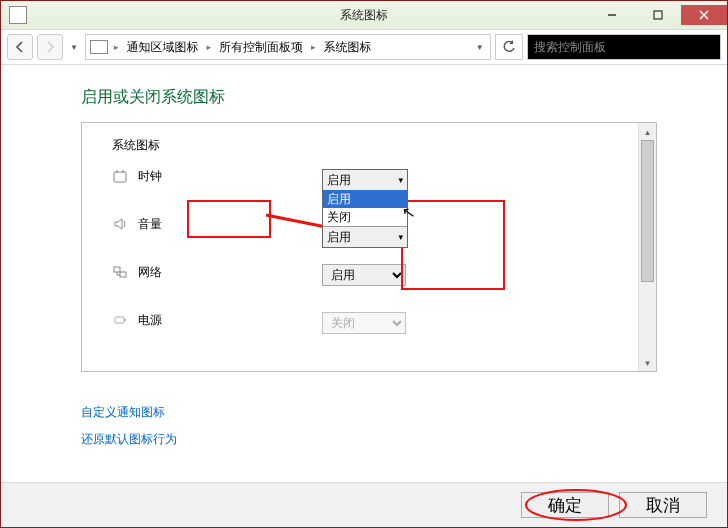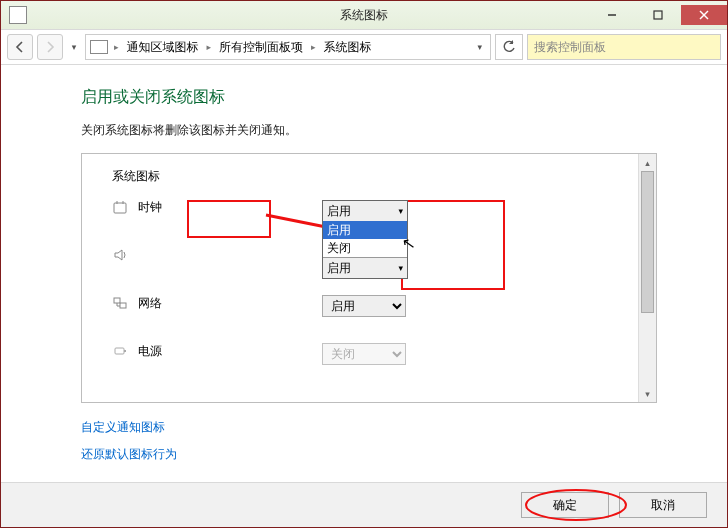--- a/index.html
+++ b/index.html
@@ -15,21 +15,21 @@
   .nav-btn{width:24px;height:24px;border:1px solid #ccc;border-radius:3px;display:flex;align-items:center;justify-content:center;color:#888;background:#f7f7f7}
   .nav-btn.fwd{color:#ccc}
   .nav-drop{width:14px;height:24px;display:flex;align-items:center;justify-content:center;color:#555;font-size:9px}
   .addr{flex:1;height:24px;border:1px solid #ccc;display:flex;align-items:center;padding:0 4px;gap:4px;background:#fff}
   .addr .ico{width:16px;height:12px;border:1px solid #888;background:#fff}
   .addr .sep{color:#777;font-size:9px;padding:0 2px}
   .addr .crumb{padding:0 2px}
   .addr .spacer{flex:1}
   .addr .dd{color:#555;font-size:9px;padding:0 4px}
   .refresh{width:26px;height:24px;border:1px solid #ccc;display:flex;align-items:center;justify-content:center;background:#fff}
-  .search{width:180px;height:24px;border:1px solid #ccc;display:flex;align-items:center;padding:0 6px;color:#888;background:#fef9c3}
+  .search{width:180px;height:24px;border:1px solid #ccc;display:flex;align-items:center;padding:0 6px;color:#888;background:#000000}
   .content{position:absolute;left:0;right:0;top:64px;bottom:44px;padding:22px 70px 0 80px}
   .heading{color:#0b6b37;font-size:16px;margin-bottom:14px}
   .subtext{color:#222;font-size:12px;margin-bottom:14px}
   .listbox{border:1px solid #bdbdbd;height:248px;position:relative;background:#fff}
   .list-inner{position:absolute;left:0;right:17px;top:0;bottom:0;overflow:hidden}
   .scroll{position:absolute;right:0;top:0;bottom:0;width:17px;background:#f0f0f0;border-left:1px solid #ddd}
   .scroll .arrow{height:17px;display:flex;align-items:center;justify-content:center;color:#666;font-size:9px}
   .scroll .track{position:absolute;top:17px;bottom:17px;left:0;right:0}
   .scroll .thumb{position:absolute;top:0;left:2px;right:2px;height:140px;background:#cfcfcf;border:1px solid #aaa}
   .headers{display:flex;padding:14px 24px 10px 30px;font-size:12px;color:#000}
@@ -38,24 +38,24 @@
   .row{display:flex;align-items:flex-start;padding:4px 24px 4px 30px;height:40px}
   .row .iconcell{width:26px;display:flex;align-items:center;color:#777}
   .row .labelcell{width:184px}
   .row .ctrlcell{width:160px}
   select.combo{width:84px;height:22px;border:1px solid #a9a9a9;background:#efefef;font-size:12px;padding-left:4px}
   select.combo.disabled{color:#888;background:#f4f4f4}
   .dropdown-open{position:absolute;width:84px;border:1px solid #666;background:#fff;font-size:12px;z-index:5}
   .dropdown-open .sel{height:20px;display:flex;align-items:center;padding:0 4px;justify-content:space-between;background:#efefef}
   .dropdown-open .opt{height:18px;display:flex;align-items:center;padding:0 4px}
   .dropdown-open .opt.hl{background:#2f6fd0;color:#fff}
-  .links{margin-top:16px}
+  .links{margin-top:32px}
   .links a{color:#0066cc;text-decoration:none;display:block;margin-bottom:10px;font-size:12px}
   .footer{position:absolute;left:0;right:0;bottom:0;height:44px;border-top:1px solid #d9d9d9;background:#f1f1f1;display:flex;align-items:center;justify-content:flex-end;padding-right:20px;gap:10px}
-  .btn{width:86px;height:24px;border:1px solid #aaa;background:#efefef;display:flex;align-items:center;justify-content:center;font-size:12px}
+  .btn{width:86px;height:24px;border:1px solid #aaa;background:#efefef;display:flex;align-items:center;justify-content:center;font-size:17px}
   
   .anno{position:absolute;pointer-events:none}
   .redbox{border:2px solid #e11}
   svg.arrow{position:absolute}
   .cursor{position:absolute;font-size:16px;color:#000;z-index:10;transform:rotate(-10deg)}
 </style>
 </head>
 <body>
 
 <div class="window">
@@ -112,21 +112,20 @@
           <path d="M11 0 L11 4 L7 4 Z" fill="#555"></path>
         </svg>
     </div>
     <div class="search">
       <span>搜索控制面板</span>
     </div>
   </div>
 
   <div class="content">
     <div class="heading">启用或关闭系统图标</div>
-    <div class="subtext">关闭系统图标将删除该图标并关闭通知。</div>
 
     <div class="listbox">
       <div class="list-inner">
         <div class="headers">
           <div class="col1">系统图标</div>
         </div>
 
         <div class="row">
           <div class="iconcell">
               <svg width="16" height="16">
@@ -141,20 +140,21 @@
           </div>
         </div>
 
         <div class="row">
           <div class="iconcell">
               <svg width="16" height="16">
                 <path d="M3 6 H6 L10 3 V13 L6 10 H3 Z" fill="none" stroke="#888"></path>
                 <path d="M12 5 Q14 8 12 11" fill="none" stroke="#888"></path>
               </svg>
             </div>
+          <div class="labelcell">音量</div>
           <div class="ctrlcell">
             
           </div>
         </div>
 
         <div class="row">
           <div class="iconcell">
               <svg width="16" height="16">
                 <rect x="2" y="3" width="6" height="5" fill="none" stroke="#888"></rect>
                 <rect x="8" y="8" width="6" height="5" fill="none" stroke="#888"></rect>

